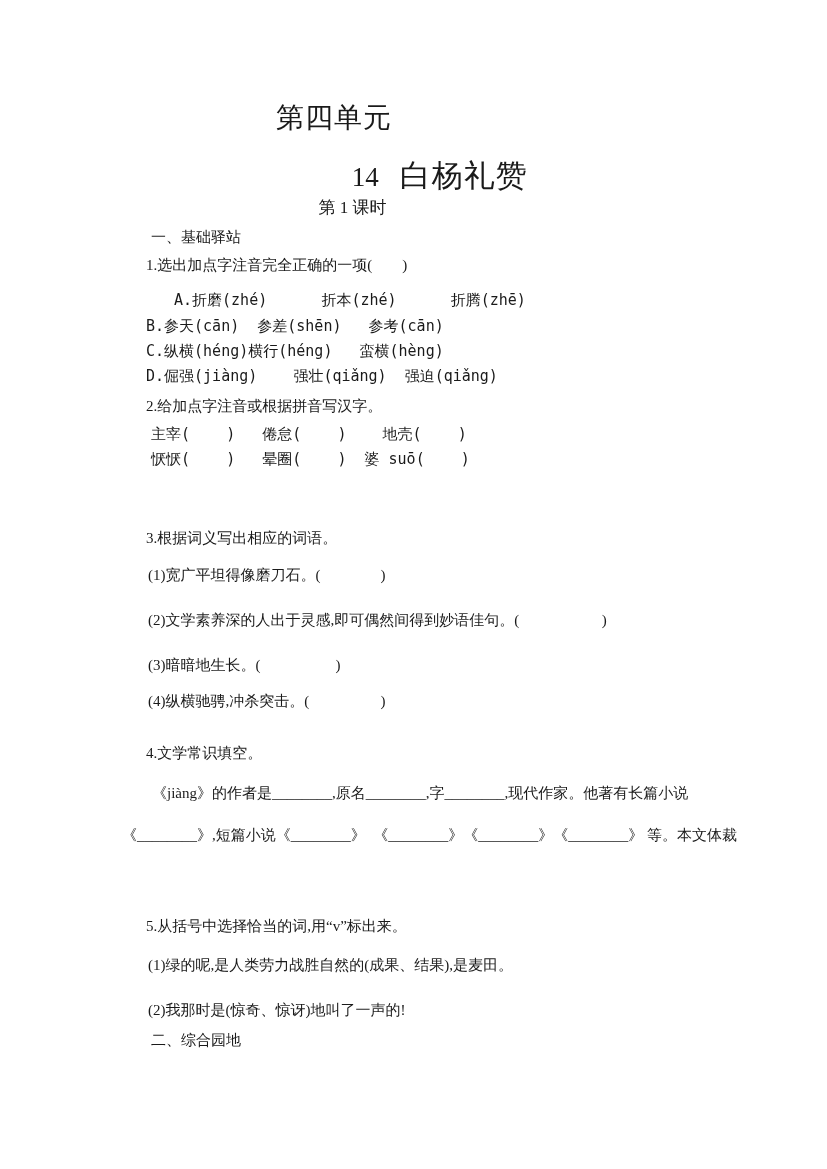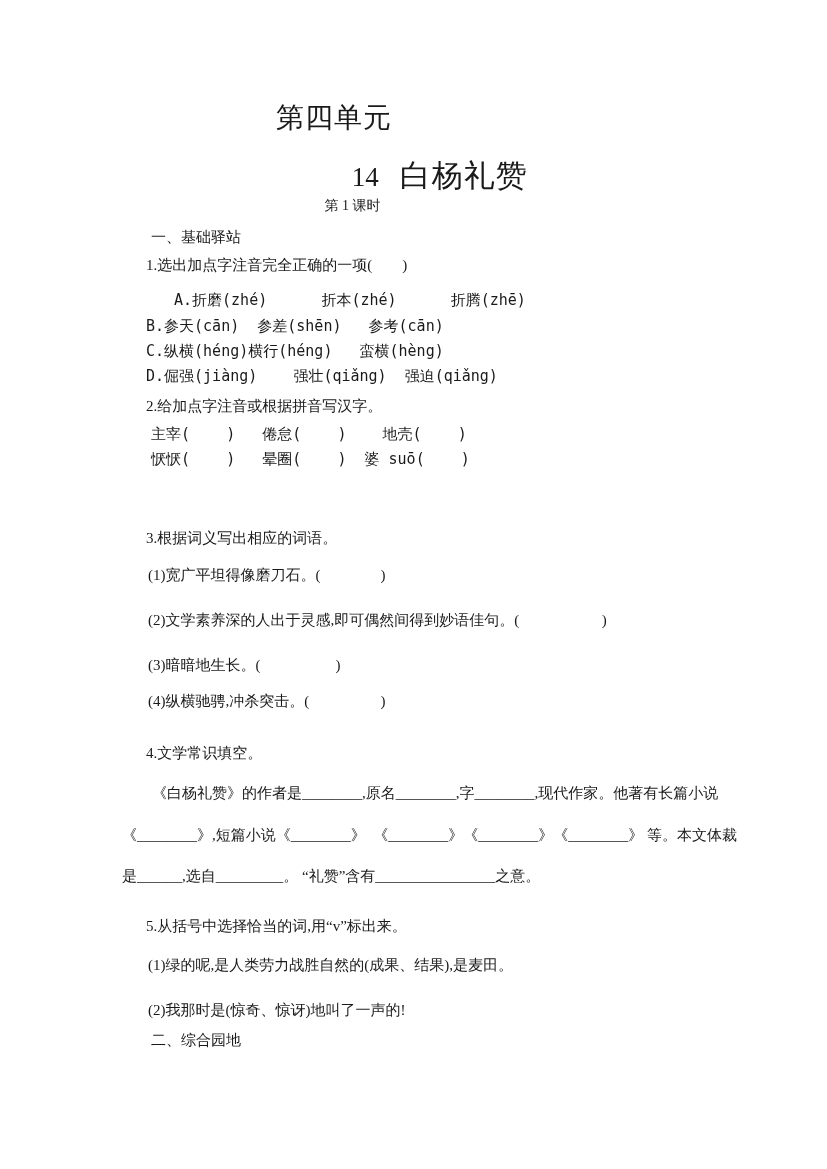--- a/index.html
+++ b/index.html
@@ -38,21 +38,21 @@
   }
   .lesson-number {
     font-family: "Liberation Serif", serif;
     font-size: 27px;
     margin-right: 21px;
   }
   .lesson-title { font-size: 31px; letter-spacing: 1px; }
   .session-heading {
     top: 197px; left: 0; width: 705px;
     text-align: center;
-    font-size: 14px;
+    font-size: 17px;
   }
 </style>
 </head>
 <body>
 
 <div class="page">
 
   <div class="line unit-heading">第四单元</div>
 
   <div class="line lesson-heading">
@@ -73,23 +73,22 @@
   <div class="line mono-latin" style="top:425px; left:151px;">主宰(    )   倦怠(    )    地壳(    )</div>
   <div class="line mono-latin" style="top:450px; left:151px;">恹恹(    )   晕圈(    )  婆 suō(    )</div>
 
   <div class="line latin-serif" style="top:529px; left:146px;">3.根据词义写出相应的词语。</div>
   <div class="line latin-serif" style="top:566px; left:148px;">(1)宽广平坦得像磨刀石。(                )</div>
   <div class="line latin-serif" style="top:611px; left:148px;">(2)文学素养深的人出于灵感,即可偶然间得到妙语佳句。(                      )</div>
   <div class="line latin-serif" style="top:656px; left:148px;">(3)暗暗地生长。(                    )</div>
   <div class="line latin-serif" style="top:692px; left:148px;">(4)纵横驰骋,冲杀突击。(                   )</div>
 
   <div class="line latin-serif" style="top:744px; left:146px;">4.文学常识填空。</div>
-  <div class="line latin-serif" style="top:784px; left:152px;">《白杨礼赞》的作者是________,原名________,字________,现代作家。他著有长篇小说</div>
+  <div class="line latin-serif" style="top:784px; left:152px;">《jiàng》的作者是________,原名________,字________,现代作家。他著有长篇小说</div>
   <div class="line latin-serif" style="top:826px; left:122px;">《________》,短篇小说《________》  《________》《________》《________》 等。本文体裁</div>
-  <div class="line latin-serif" style="top:867px; left:122px;">是______,选自_________。 “礼赞”含有________________之意。</div>
 
   <div class="line latin-serif" style="top:917px; left:146px;">5.从括号中选择恰当的词,用“v”标出来。</div>
   <div class="line latin-serif" style="top:956px; left:148px;">(1)绿的呢,是人类劳力战胜自然的(成果、结果),是麦田。</div>
   <div class="line latin-serif" style="top:1001px; left:148px;">(2)我那时是(惊奇、惊讶)地叫了一声的!</div>
 
   <div class="line" style="top:1031px; left:151px;">二、综合园地</div>
 
 </div>
 
 </body></html>

